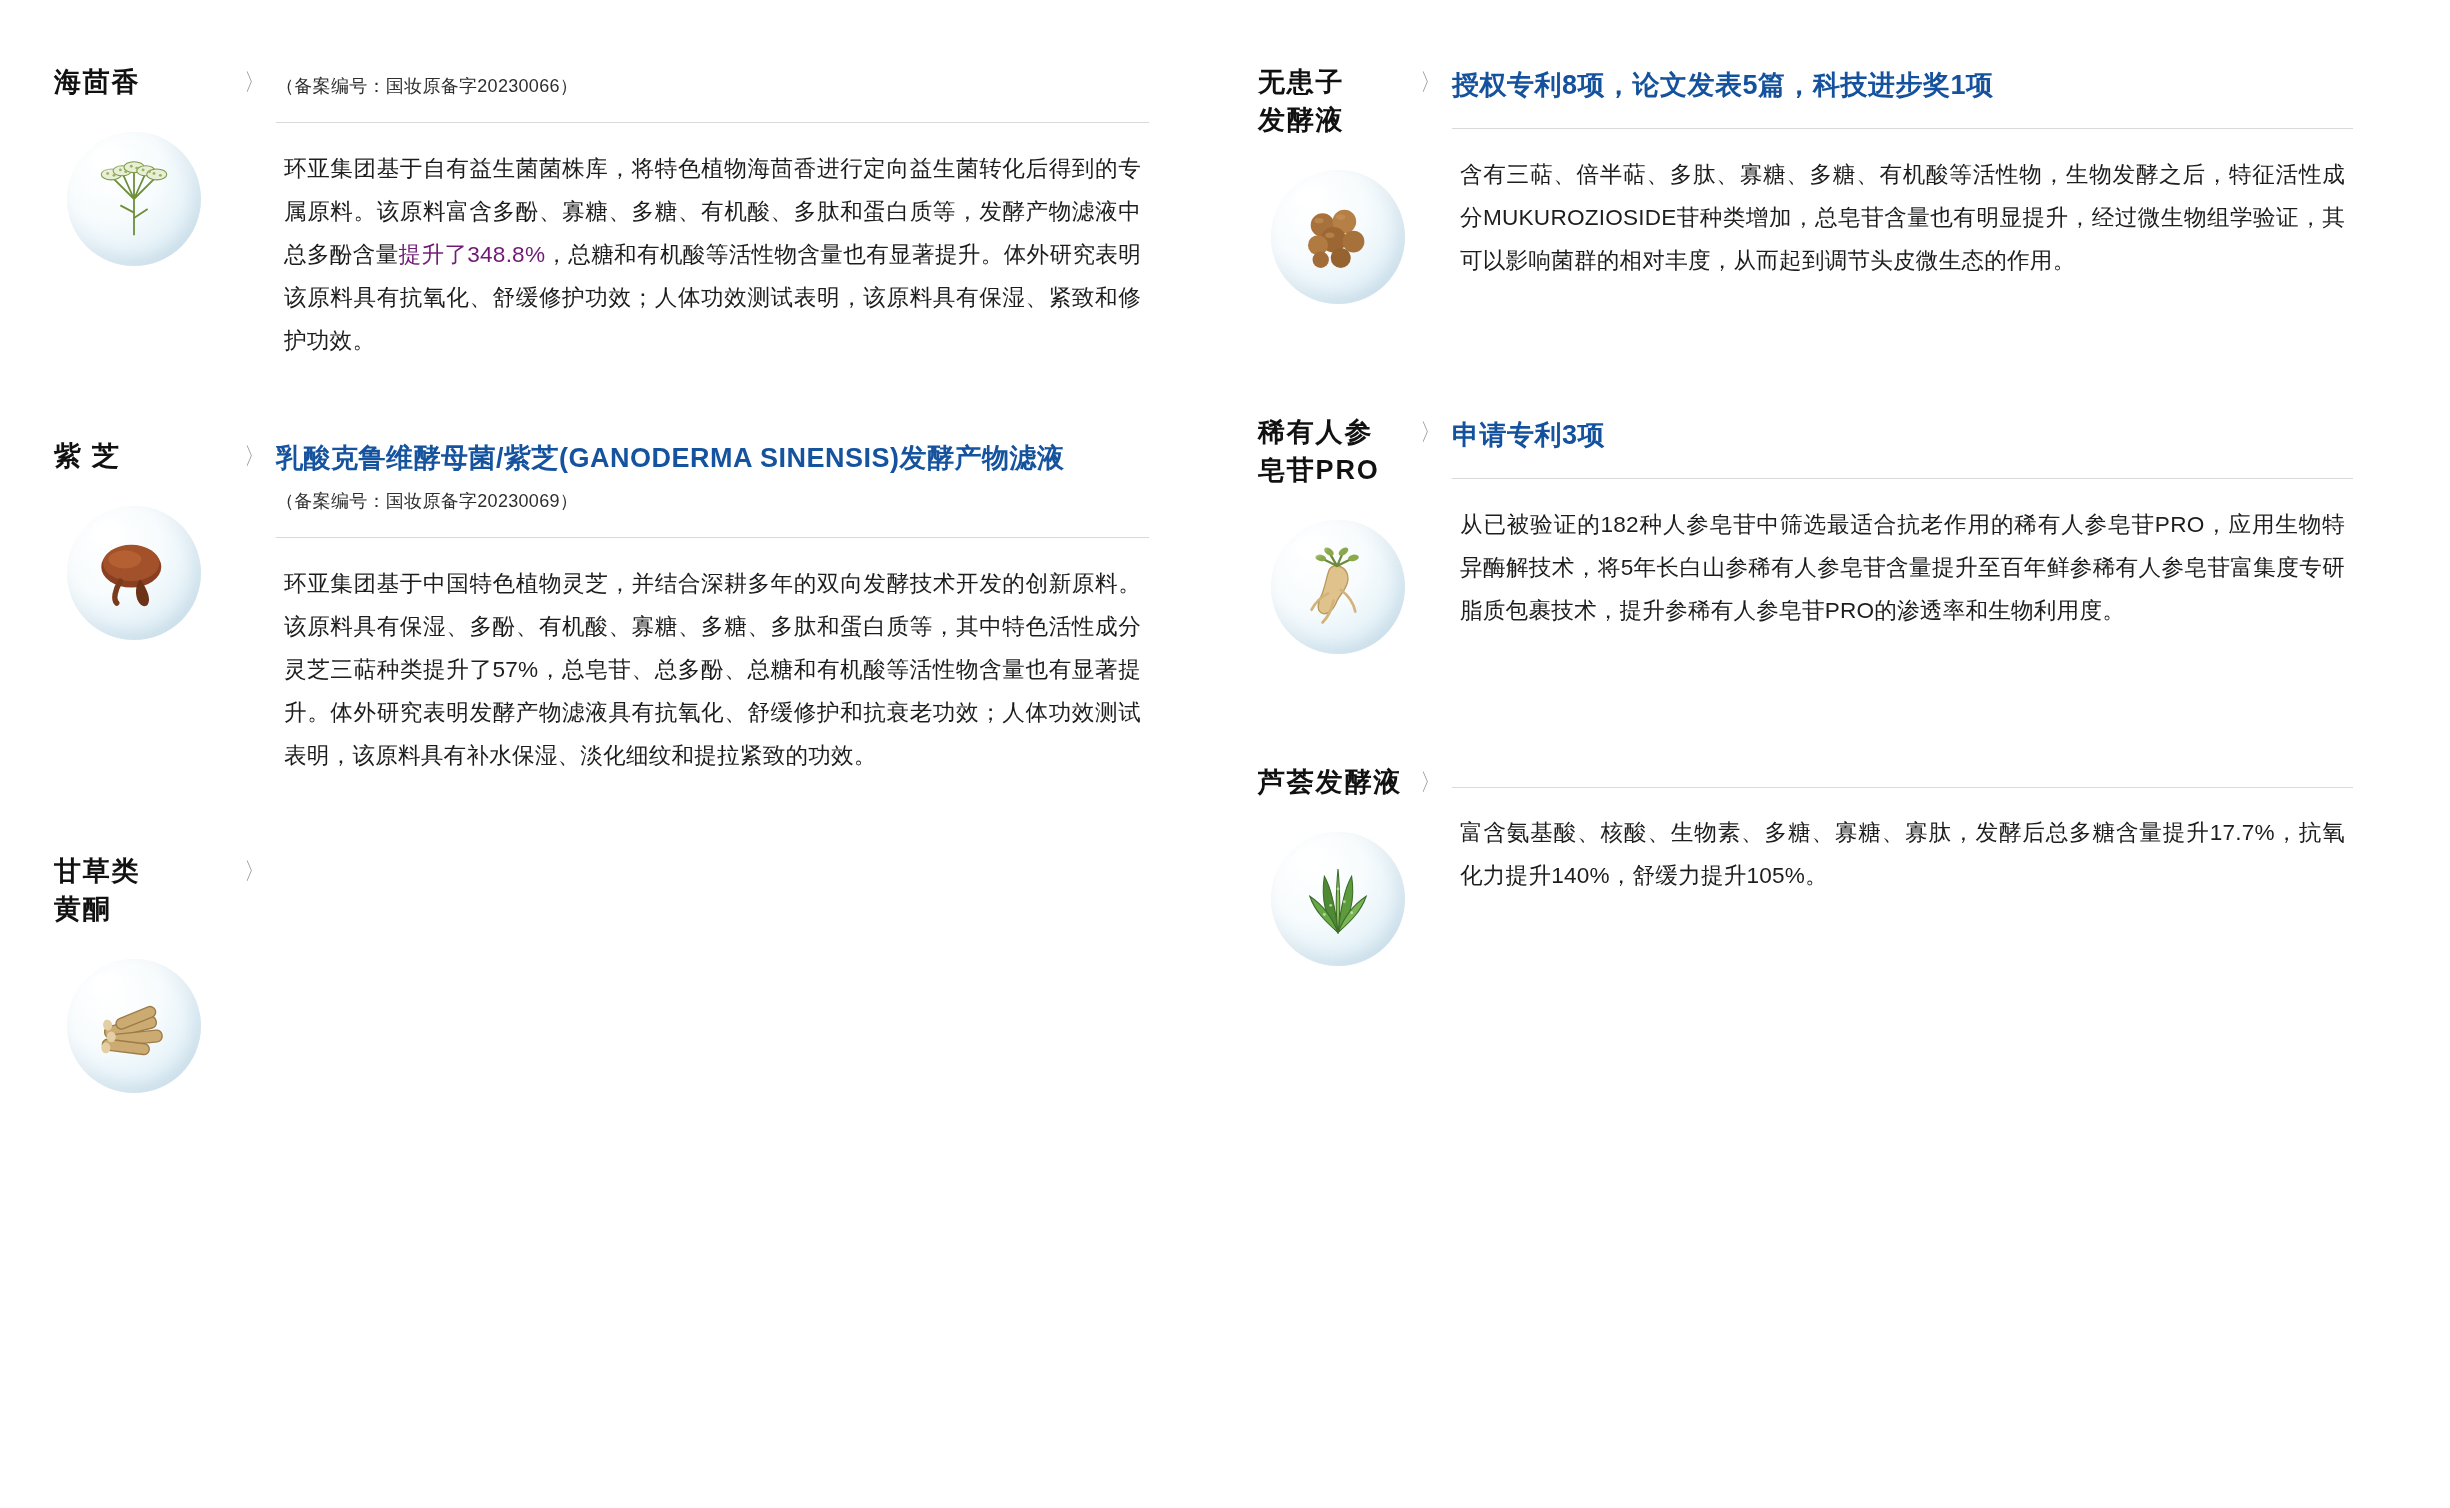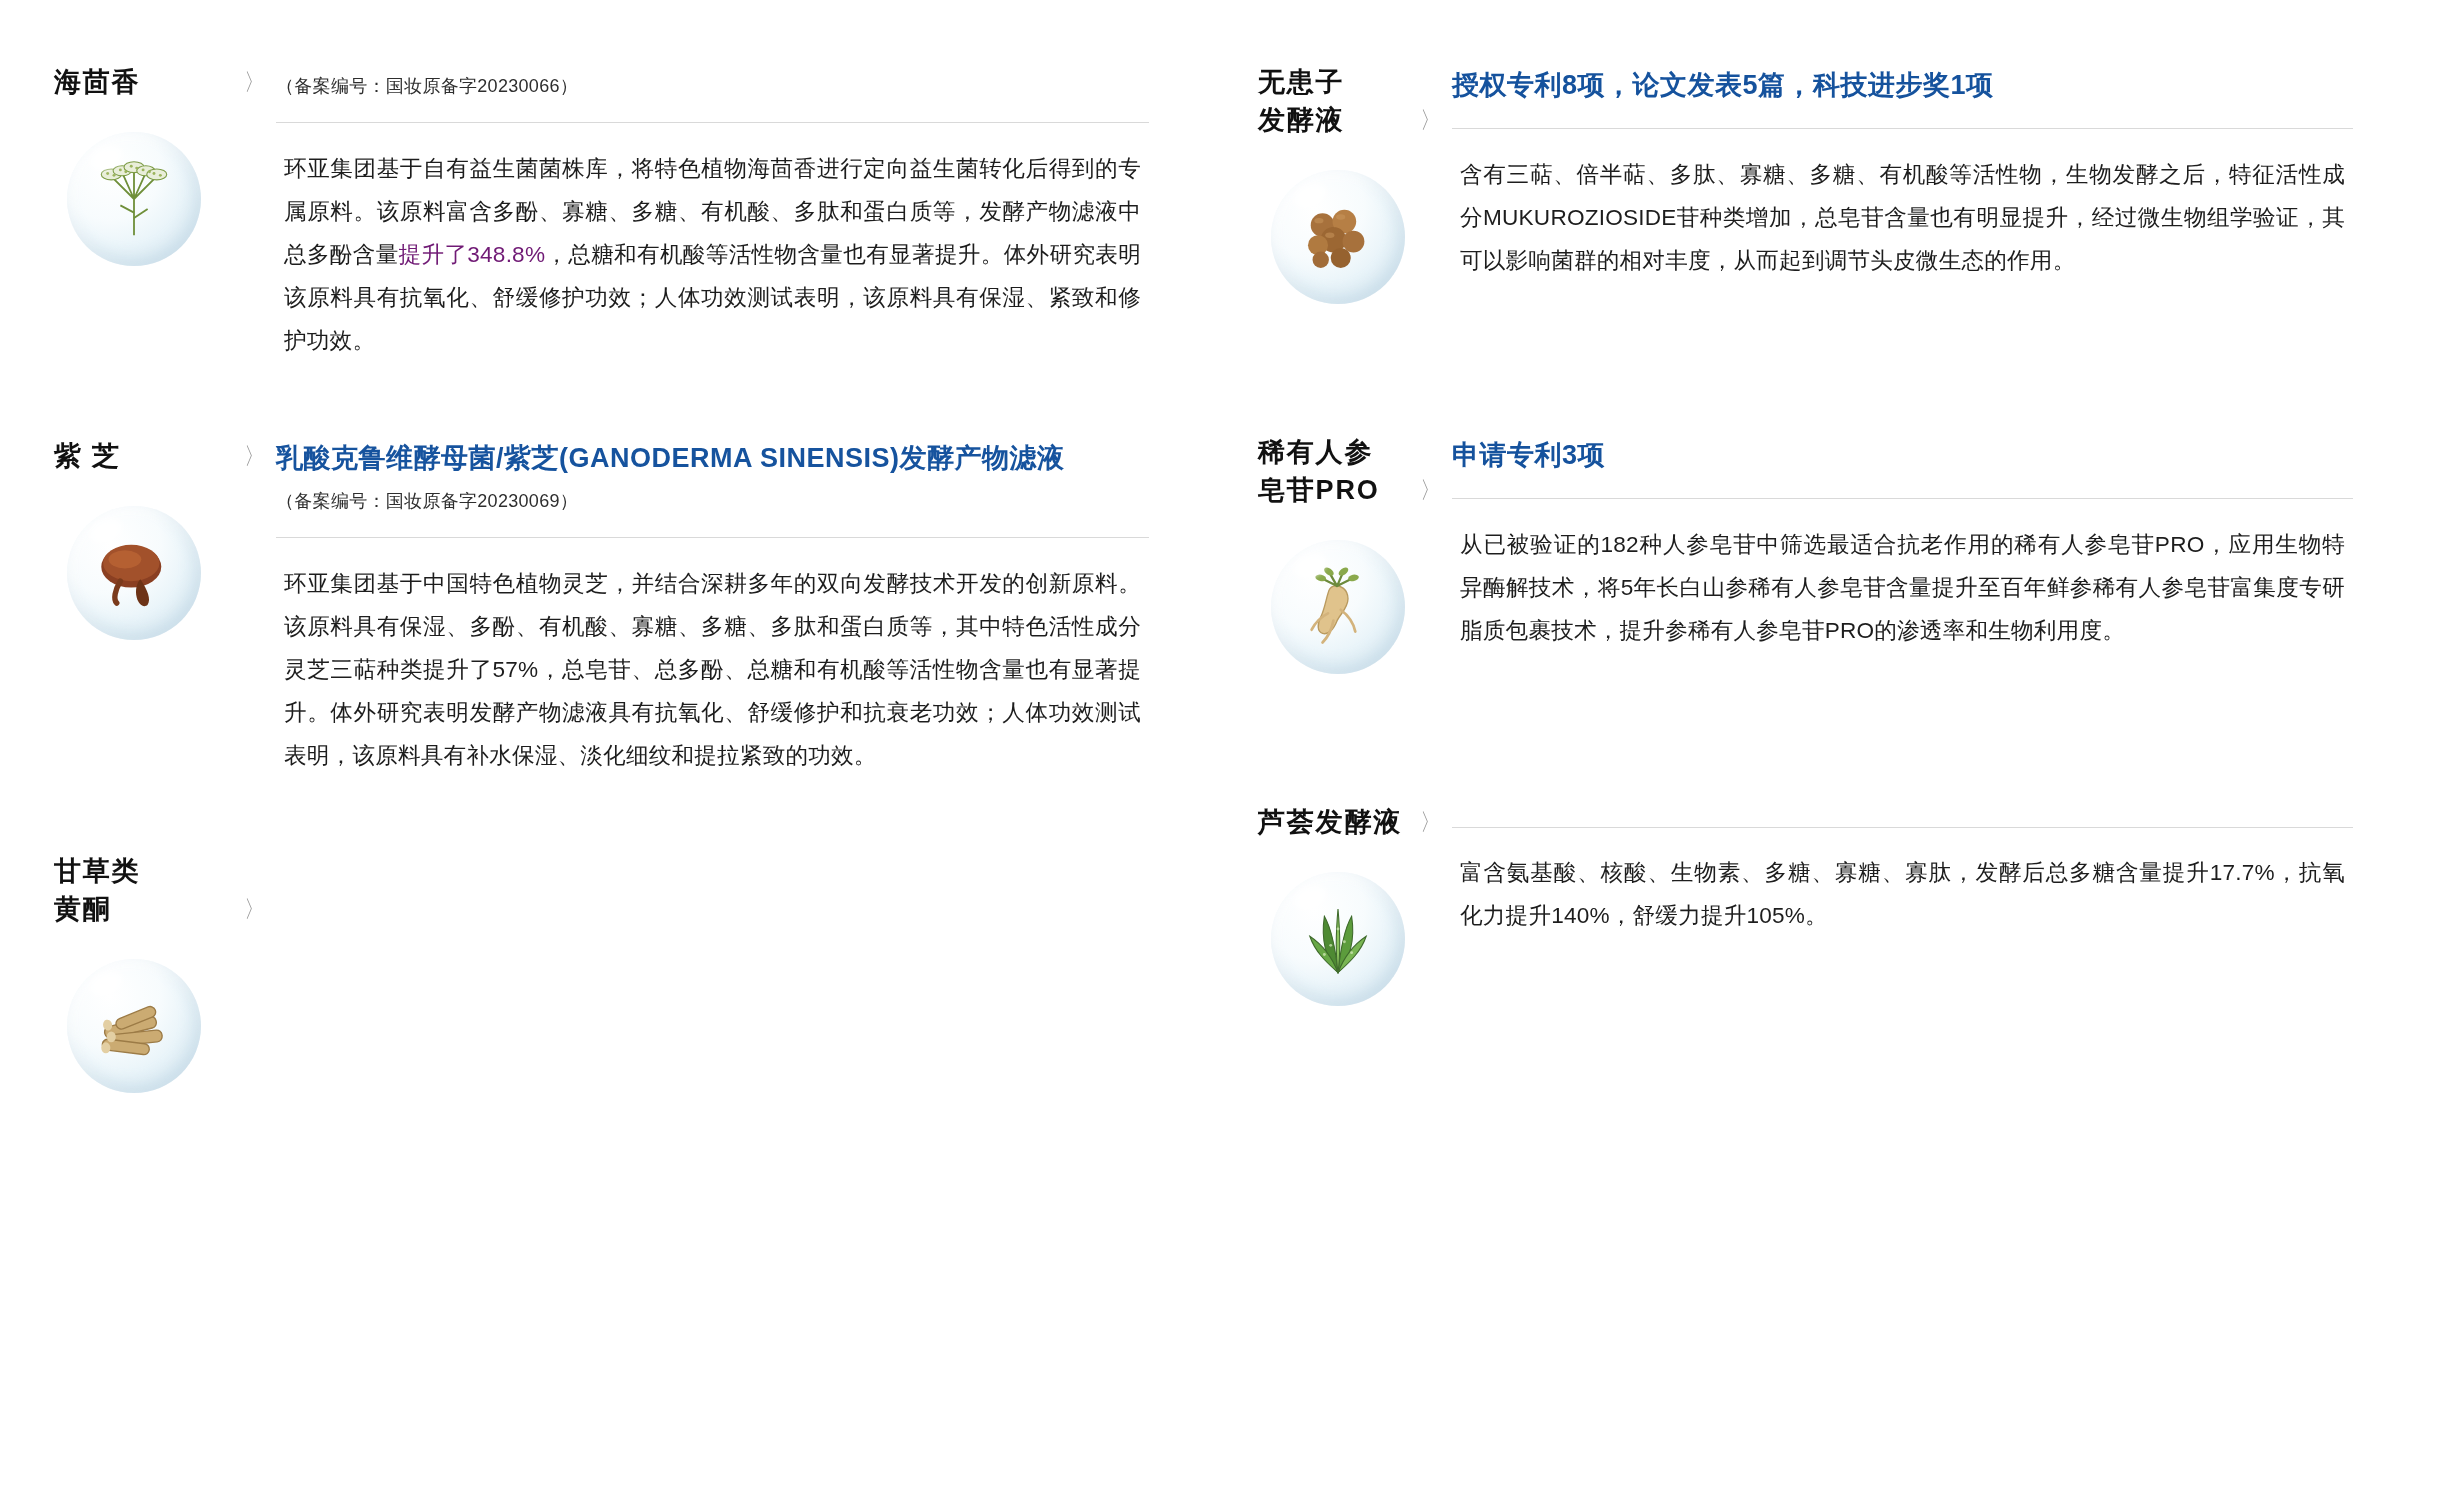--- a/index.html
+++ b/index.html
@@ -22,40 +22,40 @@
     padding: 63px 54px 36px 54px;
     display: flex;
     gap: 109px;
   }
   .column {
     flex: 1 1 0;
     display: flex;
     flex-direction: column;
   }
   .column.left { max-width: 1095px; }
-  .column.right { max-width: 1095px; gap: 20px; }
+  .column.right { max-width: 1095px; }
 
   .entry {
     display: flex;
     align-items: flex-start;
   }
   .entry-left { margin-bottom: 67px; }
   .entry-right { margin-bottom: 109px; }
 
   
   .label-block {
     width: 213px;
     flex: 0 0 213px;
     display: flex;
     flex-direction: column;
     align-items: flex-start;
   }
   .label-row {
     display: flex;
-    align-items: flex-end;
+    align-items: flex-start;
     width: 100%;
   }
   .label-text {
     font-size: 27px;
     font-weight: 700;
     color: #111111;
     letter-spacing: 1.8px;
     line-height: 38px;
     white-space: pre-line;
   }

